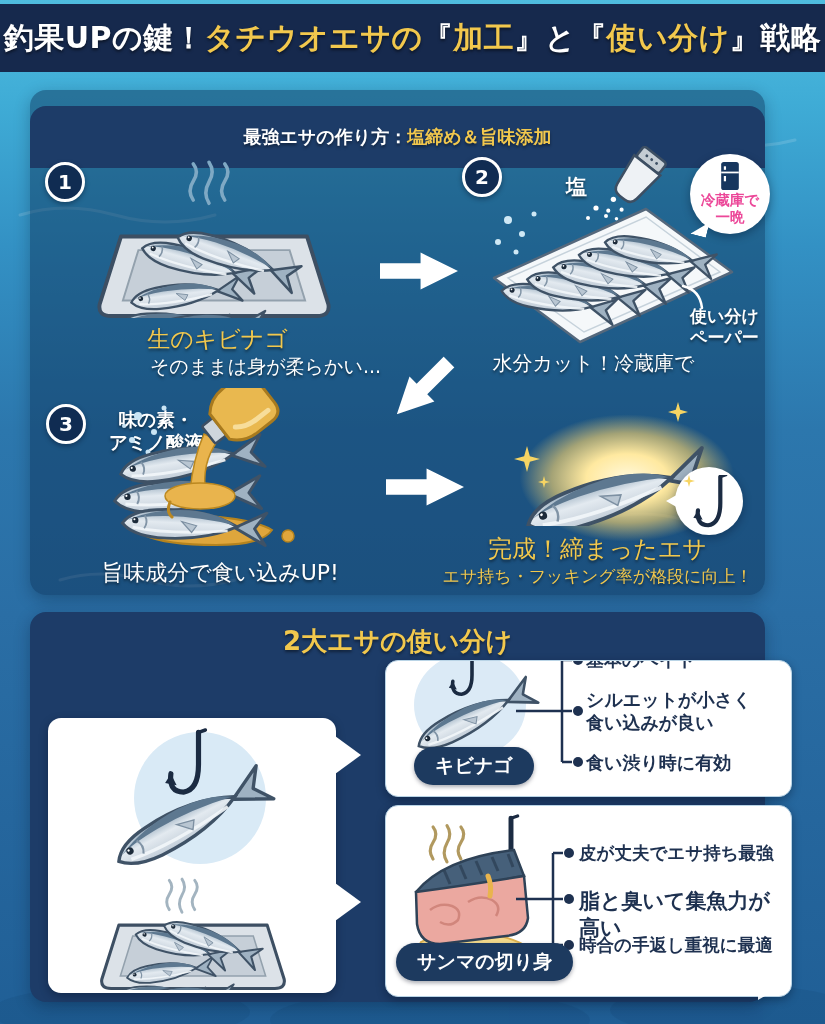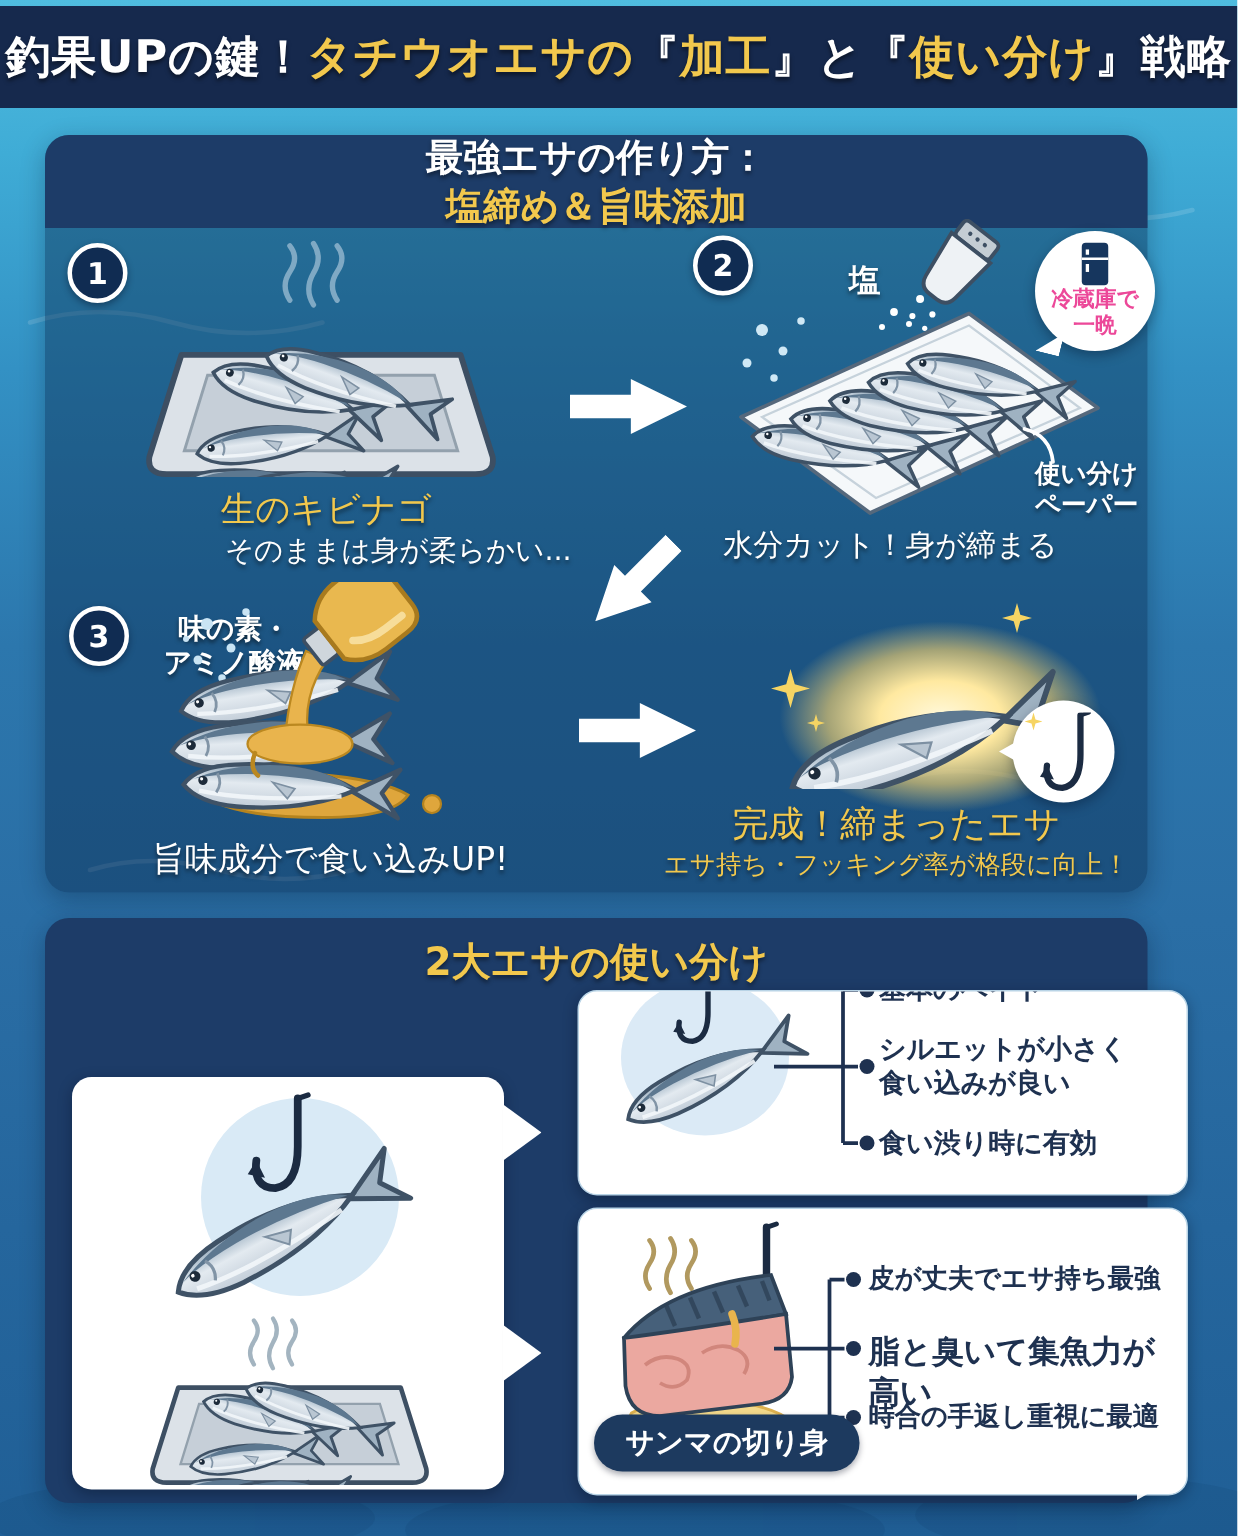--- a/index.html
+++ b/index.html
@@ -9,23 +9,23 @@
       linear-gradient(180deg,#4fbcdf 0%,#3facd6 10%,#3391c4 24%,#2c77ad 42%,#2a6ea5 60%,#25669d 80%,#205f96 100%);}
   .waves{position:absolute;inset:0;pointer-events:none;}
   
   .title-bar{position:absolute;left:0;top:4px;width:825px;height:68px;background:#16294d;
     display:flex;align-items:center;justify-content:center;white-space:nowrap;
     font-weight:bold;font-size:30px;letter-spacing:0.5px;text-shadow:0 2px 3px rgba(0,0,0,.5);}
   .tw{color:#ffffff;} .tg{color:#f2c84d;}
   
   .panel1{position:absolute;left:30px;top:90px;width:735px;height:505px;border-radius:16px;
     background:rgba(9,40,77,.44);box-shadow:0 5px 16px rgba(0,18,40,.28);}
-  .panel-header{position:absolute;left:0;top:0;width:100%;height:62px;background:#1d3c68;
+  .panel-header{position:absolute;left:0;top:16px;width:100%;height:62px;background:#1d3c68;
     border-radius:16px 16px 0 0;display:flex;align-items:center;justify-content:center;
-    font-weight:bold;font-size:25px;text-shadow:0 2px 3px rgba(0,0,0,.45);white-space:nowrap;flex-direction:column;}
+    font-weight:bold;font-size:18px;text-shadow:0 2px 3px rgba(0,0,0,.45);white-space:nowrap;}
   .panel2{position:absolute;left:30px;top:612px;width:735px;height:390px;border-radius:16px;
     background:#1d3c68;box-shadow:0 5px 16px rgba(0,18,40,.3);}
   .panel2-header{position:absolute;left:0;top:6px;width:100%;height:46px;
     display:flex;align-items:center;justify-content:center;font-weight:bold;font-size:26px;
     text-shadow:0 2px 3px rgba(0,0,0,.45);white-space:nowrap;}
   
   .abs{position:absolute;}
   .num-circle{position:absolute;width:34px;height:34px;border-radius:50%;background:#102c52;
     border:3px solid #fff;color:#fff;font-weight:bold;font-size:20px;display:flex;
     align-items:center;justify-content:center;box-shadow:0 2px 5px rgba(0,10,30,.4);}
@@ -191,21 +191,21 @@
           <circle cx="110" cy="16" r="2"></circle>
         </g>
     </svg>
     <svg class="abs" style="left:650px;top:194px;" width="26" height="26" viewBox="0 0 26 26">
       <path d="M3,2 Q20,6 22,24" fill="none" stroke="#fff" stroke-width="2.5" stroke-linecap="round"></path>
     </svg>
     <div class="lbl" style="left:660px;top:216px;font-size:17px;text-align:center;">
       <div>使い分け</div>
       <div>ペーパー</div>
     </div>
-    <div class="cap white" style="left:392px;top:260px;width:343px;font-size:20px;">水分カット！身が締まる</div>
+    <div class="cap white" style="left:392px;top:260px;width:343px;font-size:20px;">水分カット！冷蔵庫で</div>
 
     <div class="block-arrow" style="left:356px;top:276px;width:74px;height:44px;transform:rotate(135deg);"></div>
 
     <div class="num-circle" style="left:16px;top:314px;">3</div>
     <div class="lbl" style="left:62px;top:318px;width:128px;font-size:18.5px;text-align:center;">
       <div>味の素・</div>
       <div>アミノ酸液</div>
     </div>
     <svg class="abs" style="left:80px;top:298px;" width="230" height="162" viewBox="0 0 230 162">
       <g fill="#c9e4f4">
@@ -296,20 +296,21 @@
         </g>
         <g fill="#1e3150">
             <circle cx="62" cy="5" r="5"></circle>
             <circle cx="62" cy="56" r="5"></circle>
             <circle cx="62" cy="107" r="5"></circle>
           </g>
       </svg>
       <div class="bullet" style="left:200px;top:-13px;width:190px;">基本のベイト</div>
       <div class="bullet" style="left:200px;top:27px;width:175px;">シルエットが小さく食い込みが良い</div>
       <div class="bullet" style="left:200px;top:90px;width:190px;">食い渋り時に有効</div>
+      <div class="badge" style="left:28px;top:86px;">キビナゴ</div>
     </div>
 
     <div class="card sanma-card">
       <svg class="abs" style="left:38px;top:14px;color:#b1995f;" width="46" height="46" viewBox="0 0 60 66">
           <use href="#g-steam"></use>
         </svg>
       <svg class="abs" style="left:10px;top:8px;" width="155" height="150" viewBox="0 0 155 150">
         <use href="#g-hook" transform="translate(82,2) scale(1.1)"></use>
         <path d="M25,128 q25,-14 55,-10 q40,5 52,16 q-12,14 -52,14 q-42,0 -60,-10 z" fill="#f3d98b" stroke="#ddb14f" stroke-width="2"></path>
         <path d="M20,78 Q48,44 118,36 L128,62 Q66,72 30,96 Z" fill="#46607a" stroke="#2e4257" stroke-width="2.5"></path>

